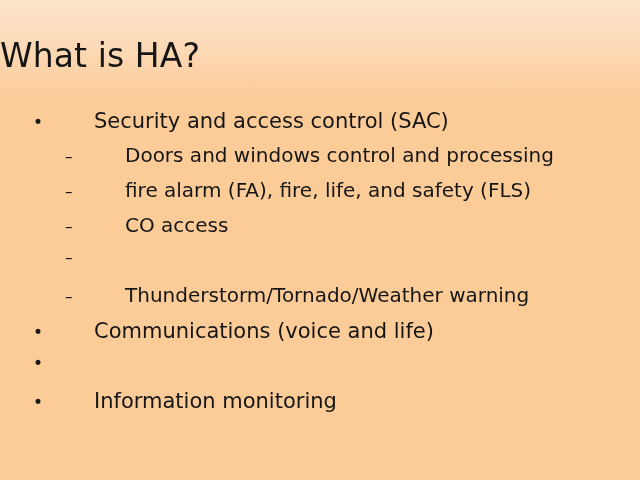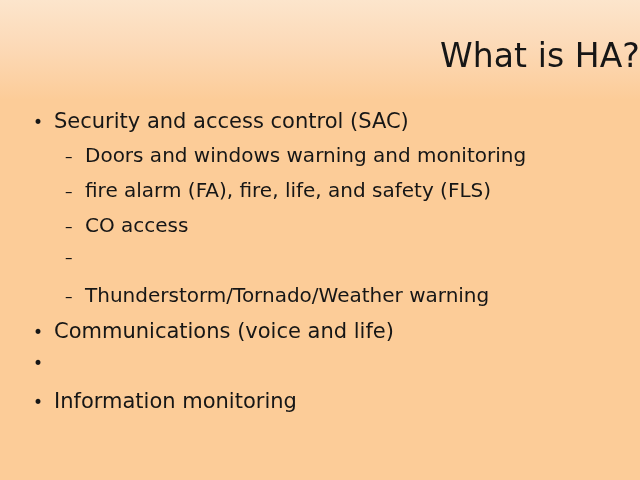--- a/index.html
+++ b/index.html
@@ -22,21 +22,21 @@
                 #fcd9b6 48px,
                 #fccc98 100px,
                 #fccc98 480px);
     overflow: hidden;
   }
   #title {
     position: absolute;
     left: 0;
     top: 36px;
     width: 640px;
-    text-align: right;
+    text-align: left;
     font-size: 33px;
     line-height: 40px;
     color: #161616;
     font-weight: normal;
     letter-spacing: 0.1px;
     white-space: nowrap;
   }
   #body-list {
     position: absolute;
     left: 0;
@@ -68,20 +68,21 @@
     font-size: 17px;
     line-height: 21px;
   }
   .level2 > .marker {
     width: 20px;
     font-size: 15px;
     line-height: 20px;
   }
   .label {
     flex: none;
+    margin-left: 40px;
   }
   .level1 > .label {
     line-height: 26px;
   }
   .level2 > .label {
     line-height: 25px;
   }
 </style>
 </head>
 <body>
@@ -92,21 +93,21 @@
 
   <div id="body-list">
 
     <div class="line level1">
       <span class="marker">•</span>
       <span class="label">Security and access control (SAC)</span>
     </div>
 
     <div class="line level2">
       <span class="marker">–</span>
-      <span class="label">Doors and windows warning and monitoring</span>
+      <span class="label">Doors and windows control and processing</span>
     </div>
 
     <div class="line level2">
       <span class="marker">–</span>
       <span class="label">fire alarm (FA), fire, life, and safety (FLS)</span>
     </div>
 
     <div class="line level2">
       <span class="marker">–</span>
       <span class="label">CO access</span>

